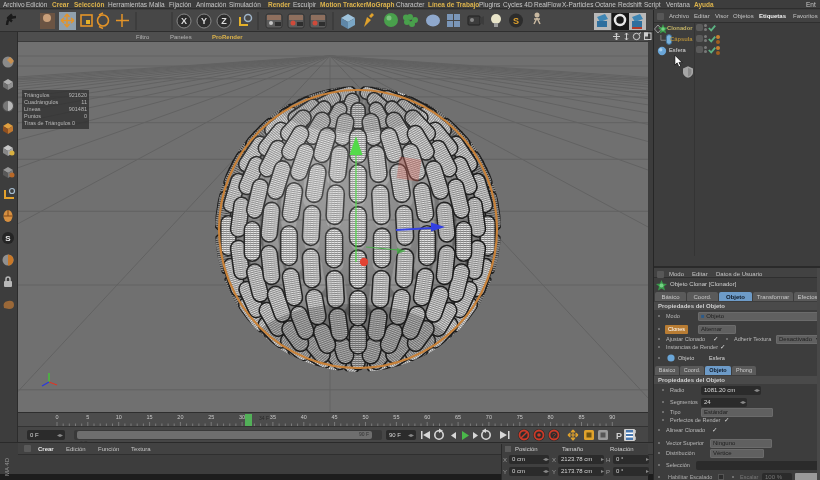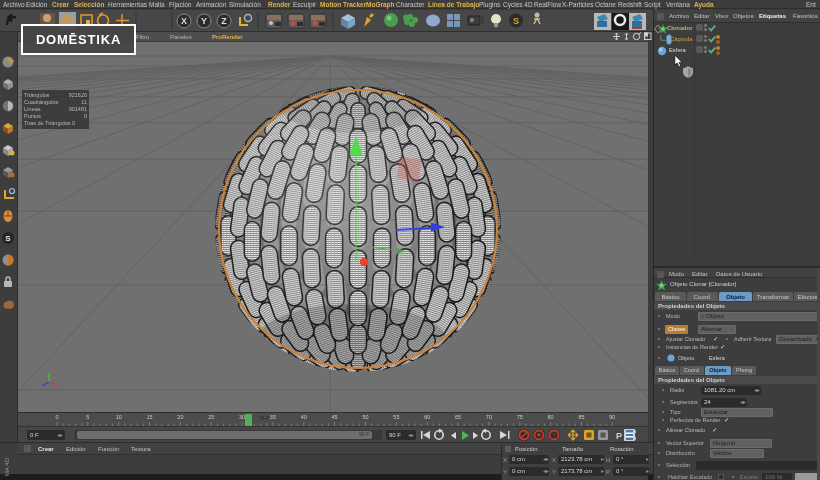--- a/index.html
+++ b/index.html
@@ -992,17 +992,14 @@
   <span class="abs" style="left:64px;top:218px;width:6px;height:6px;background:#2d2d2d;border:1px solid #555"></span>
   <span class="dot" style="left:78px;top:220px"></span>
         <span class="lbl" style="left:86px;top:218px;color:#777">Escalar</span>
   <div class="fld" style="left:108px;top:217px;width:30px;height:9px;color:#777;line-height:9px">100 %</div>
   <div class="abs" style="left:141px;top:217px;width:25px;height:9px;background:#9a9a9a;border-radius:1px"></div>
  </div>
  <div class="abs" style="left:163px;top:258px;width:4px;height:212px;background:#484848"></div>
 
 </div>
 
-<div class="abs" style="left:21px;top:24px;width:115px;height:31px;background:rgba(68,68,68,0.94);border:2.5px solid #fff;display:flex;align-items:center;justify-content:center">
- <span style="font-size:13px;color:#fff;font-weight:bold;letter-spacing:0.8px;font-family:'Liberation Sans',sans-serif">DOMĒSTIKA</span>
-</div>
 
 </div>
 
 </body></html>

